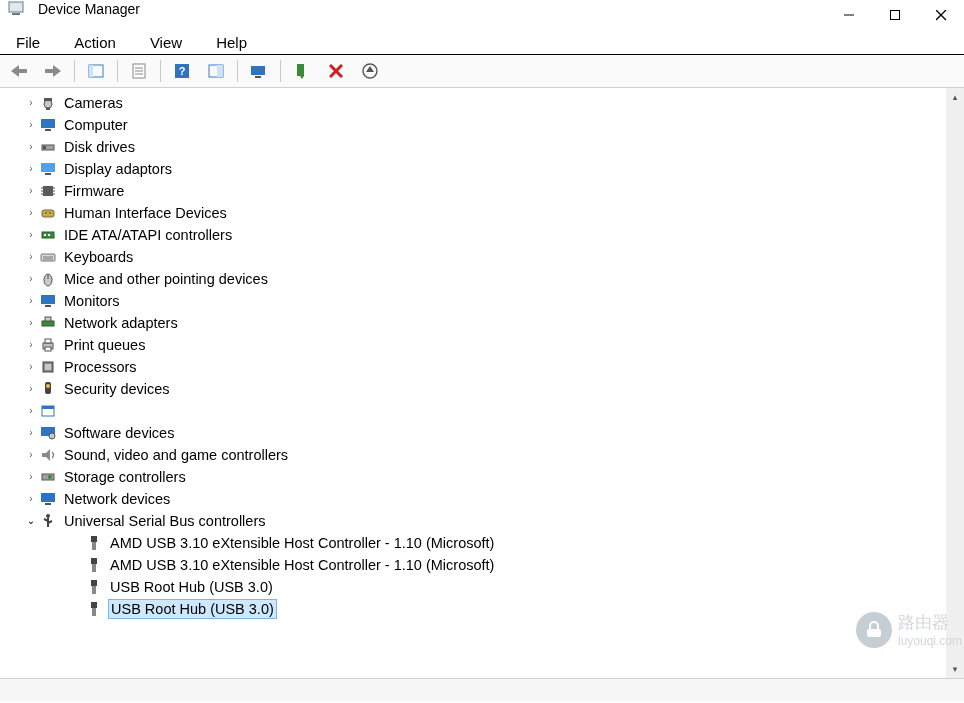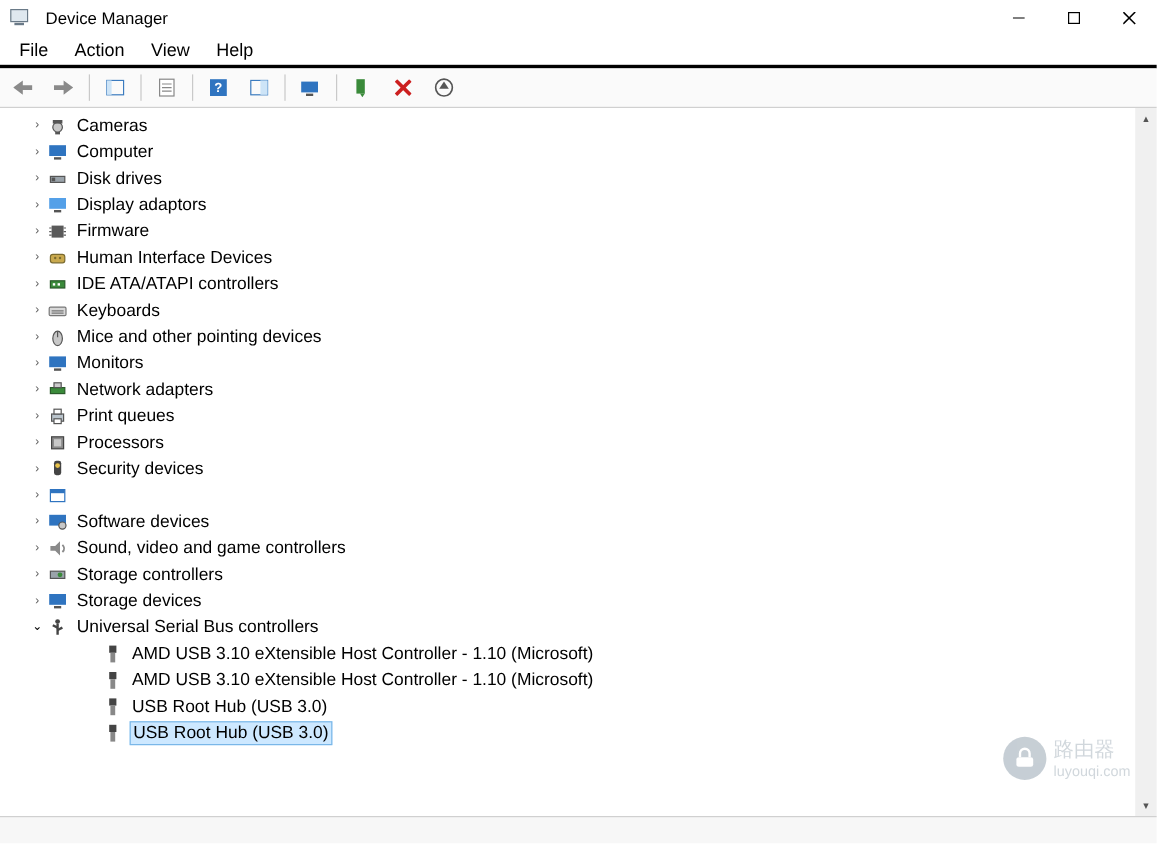--- a/index.html
+++ b/index.html
@@ -7,42 +7,42 @@
     width: 964px; height: 703px;
     font-family: "Segoe UI", Tahoma, sans-serif;
     font-size: 14px;
     background: #ffffff;
     overflow: hidden;
     color: #000;
   }
   .titlebar {
     height: 30px;
     display: flex;
-    align-items: center;
+    align-items: flex-start;
     justify-content: space-between;
     padding-left: 6px;
     background: #ffffff;
   }
   .titlebar-left {
     display: flex;
     align-items: center;
     gap: 8px;
   }
   .titlebar-right { display: flex; }
   .win-btn {
     width: 46px; height: 30px;
     display: flex; align-items: center; justify-content: center;
   }
   .menubar {
     height: 24px;
     display: flex;
     align-items: center;
     padding: 0 6px;
-    gap: 2px;
-    border-bottom: 3px solid #000000;
+    gap: 14px;
+    border-bottom: 1px solid #000000;
   }
   .menu-item {
     padding: 3px 10px;
     font-size: 15px;
   }
   .toolbar {
     height: 32px;
     display: flex;
     align-items: center;
     gap: 4px;
@@ -115,21 +115,21 @@
   .statusbar {
     height: 22px;
     border-top: 1px solid #d0d0d0;
     background: #f7f7f7;
   }
   
   .ind1 { padding-left: 18px; }
   .ind2 { padding-left: 64px; }
   .watermark {
     position:absolute;
-    right:22px; bottom:30px;
+    right:2px; bottom:30px;
     display:flex; align-items:center;
     color:#9aa6ae; font-size:13px;
     opacity:0.8;
   }
   .watermark-badge {
     width:36px; height:36px; border-radius:50%;
     background:#b9c3cb;
     display:flex; align-items:center; justify-content:center;
     margin-right:6px;
   }
@@ -405,21 +405,21 @@
         </span>
         <span class="label">Storage controllers</span>
       </div>
       <div class="row ind1">
         <span class="chev">›</span>
         <span class="icon-slot">
           <svg width="16" height="16" viewBox="0 0 16 16">
             <use href="#i-sysdev"></use>
           </svg>
         </span>
-        <span class="label">Storage devices</span>
+        <span class="label">Network devices</span>
       </div>
       <div class="row ind1">
         <span class="chev open">⌄</span>
         <span class="icon-slot">
           <svg width="16" height="16" viewBox="0 0 16 16">
             <use href="#i-usb"></use>
           </svg>
         </span>
         <span class="label">Universal Serial Bus controllers</span>
       </div>

